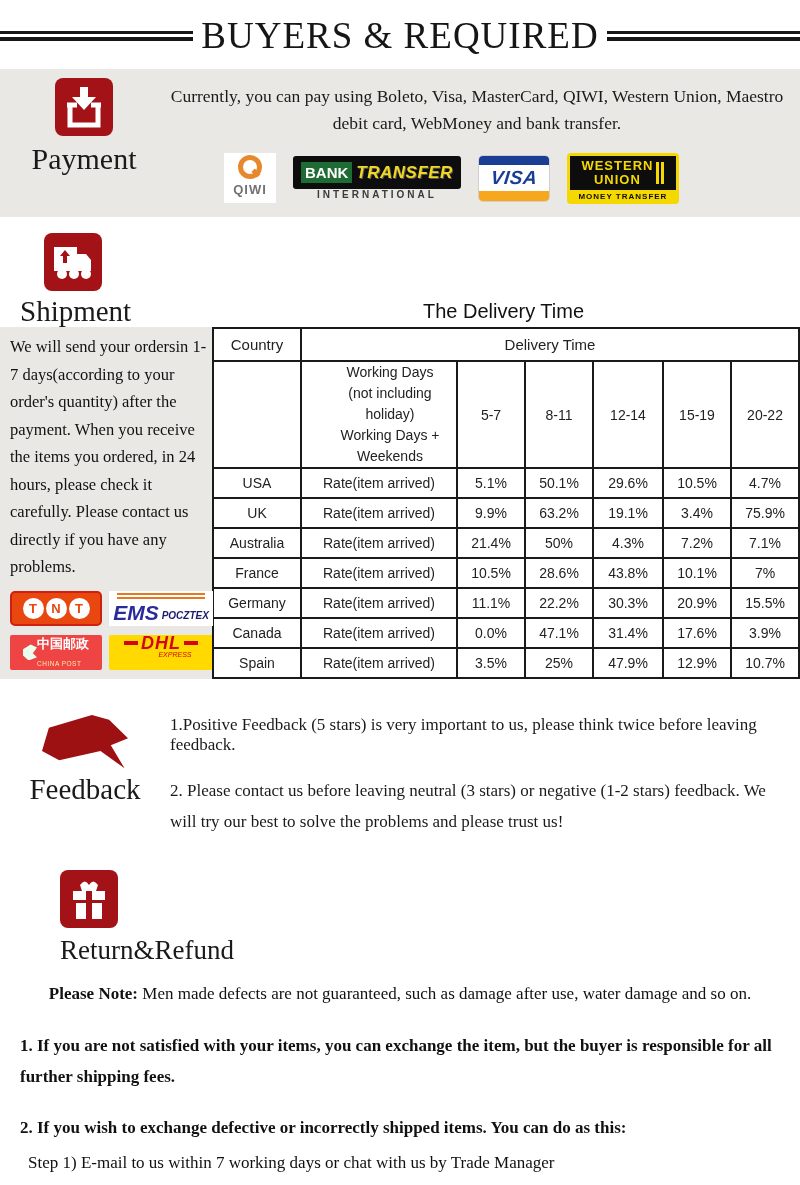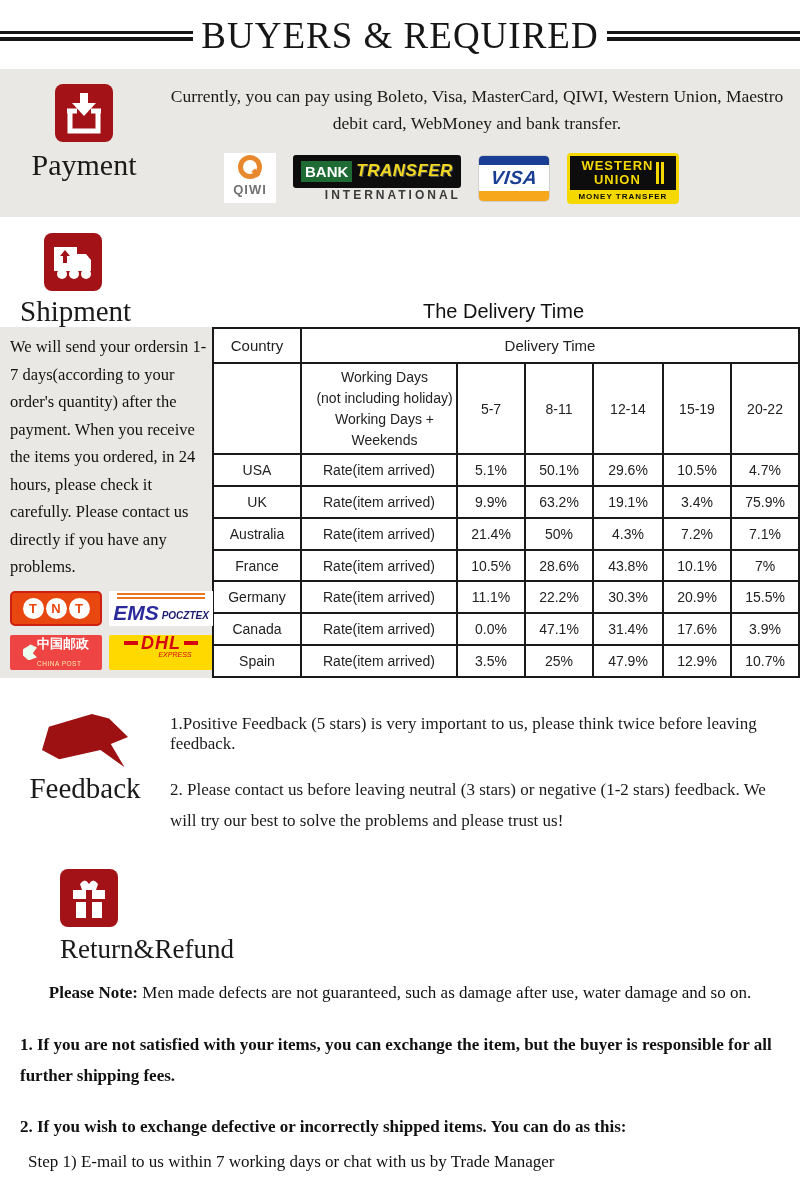--- a/index.html
+++ b/index.html
@@ -9,37 +9,37 @@
     font-family:"Liberation Serif", serif;
   }
 
   
   .banner { display:flex; align-items:center; padding-top:14px; }
   .dline { flex:1; height:10px; border-top:3px solid #161616; border-bottom:4px solid #161616; }
   .banner-title { font-size:37px; letter-spacing:1px; color:#161616; padding:0 8px; white-space:nowrap; font-weight:500; }
 
   
   .payment { margin-top:12px; background:#e9e8e4; height:148px; display:flex; }
-  .pay-left { width:168px; text-align:center; padding-top:15px; }
+  .pay-left { width:168px; text-align:center; padding-top:9px; }
   .icon-sq { width:58px; height:58px; background:#a31217; border-radius:8px; display:inline-block; }
   .pay-label, .ship-label { font-size:30px; color:#1a1a1a; margin-top:2px; }
   .pay-right { flex:1; padding-top:14px; }
   .pay-desc { font-size:17.5px; line-height:1.55; text-align:center; padding:0 14px 0 0; }
   .pay-logos { display:flex; align-items:center; gap:17px; margin:16px 0 0 56px; }
 
   .qiwi { width:52px; height:50px; background:#fff; text-align:center; padding-top:1px; }
   .qiwi-q { width:24px; height:24px; border:5px solid #e8882d; border-radius:50%; margin:1px auto 0; position:relative; }
   .qiwi-tail { position:absolute; right:-3px; bottom:-3px; width:8px; height:8px; background:#e8882d; transform:rotate(45deg) scaleY(.6); }
   .qiwi-txt { font-family:"Liberation Sans",sans-serif; font-weight:bold; color:#737373; font-size:13px; letter-spacing:1px; margin-top:3px; }
 
   .bank { text-align:center; }
   .bank-box { background:#0d0d0d; border-radius:3px; padding:6px 8px; display:flex; align-items:center; gap:4px; }
   .bank-b { background:#1e6b34; color:#fff; font-family:"Liberation Sans",sans-serif; font-weight:bold; font-size:15px; padding:2px 4px; }
   .bank-t { color:#f0d722; font-family:"Liberation Sans",sans-serif; font-weight:bold; font-style:italic; font-size:17px; letter-spacing:.5px; text-shadow:1px 1px 0 #555;text-align:center; }
-  .bank-sub { font-family:"Liberation Sans",sans-serif; font-size:12px; font-weight:bold; letter-spacing:3px; color:#3a3a3a; margin-top:0;text-align:right; }
+  .bank-sub { font-family:"Liberation Sans",sans-serif; font-size:10px; font-weight:bold; letter-spacing:3px; color:#3a3a3a; margin-top:0; }
 
   .visa { width:72px; height:47px; background:#fff; border:1px solid #cfcfcf; border-radius:5px; overflow:hidden; display:flex; flex-direction:column; }
   .visa-top { height:9px; background:#1a3e94; }
   .visa-mid { flex:1; display:flex; align-items:center; justify-content:center; }
   .visa-txt { color:#1a3e94; font-family:"Liberation Sans",sans-serif; font-weight:bold; font-style:italic; font-size:19px; transform:skewX(-6deg); letter-spacing:.5px; }
   .visa-bot { height:10px; background:#f7a71b; }
 
   .wu { background:#f5d800; border-radius:4px; padding:3px; width:112px; }
   .wu-main { background:#0d0d0d; display:flex; align-items:center; justify-content:center; gap:3px; padding:3px 2px; }
   .wu-words { color:#f5d800; font-family:"Liberation Sans",sans-serif; font-weight:bold; font-size:13px; line-height:1.05; text-align:center; letter-spacing:1px; }
@@ -75,21 +75,21 @@
   .dhl-dash { width:14px; height:4px; background:#d40511; }
   .dhl-txt { color:#d40511; font-family:"Liberation Sans",sans-serif; font-weight:bold; font-style:italic; font-size:18px; line-height:.9; letter-spacing:1px; }
   .dhl-sub { color:#d40511; font-family:"Liberation Sans",sans-serif; font-style:italic; font-size:7px; margin-left:28px; }
 
   table.delivery { border-collapse:collapse; width:586px; font-family:"Liberation Sans",sans-serif; background:#fff; table-layout:fixed; }
   table.delivery td, table.delivery th { border:2px solid #1a1a1a; text-align:center; font-weight:normal; color:#222; }
   .c-country { width:88px; } .c-rate { width:156px; }
   .c-r1{width:68px;} .c-r2{width:68px;} .c-r3{width:70px;} .c-r4{width:68px;} .c-r5{width:68px;}
   tr.hdr1 td { height:33px; font-size:15px; }
   tr.hdr2 td { height:63px; font-size:14px; }
-  td.working { text-align:left; padding-left:11px; line-height:1.5; font-size:13.5px; }
+  td.working { text-align:left; padding-left:22px; line-height:1.5; font-size:13.5px; }
   td.working span { display:block; }
   tr.datarow td { height:30px; font-size:14px; }
   td.country-cell { font-size:15px; }
 
   
   .feedback { margin-top:20px; display:flex; }
   .fb-left { width:170px; text-align:center; }
   .fb-icon { width:86px; height:58px; background:#9e1113; margin:16px auto 0;
     clip-path:polygon(8% 22%, 58% 0, 78% 8%, 100% 40%, 80% 52%, 96% 92%, 68% 62%, 20% 78%, 0 62%); }
   .fb-label { font-size:29px; margin-top:0; }

